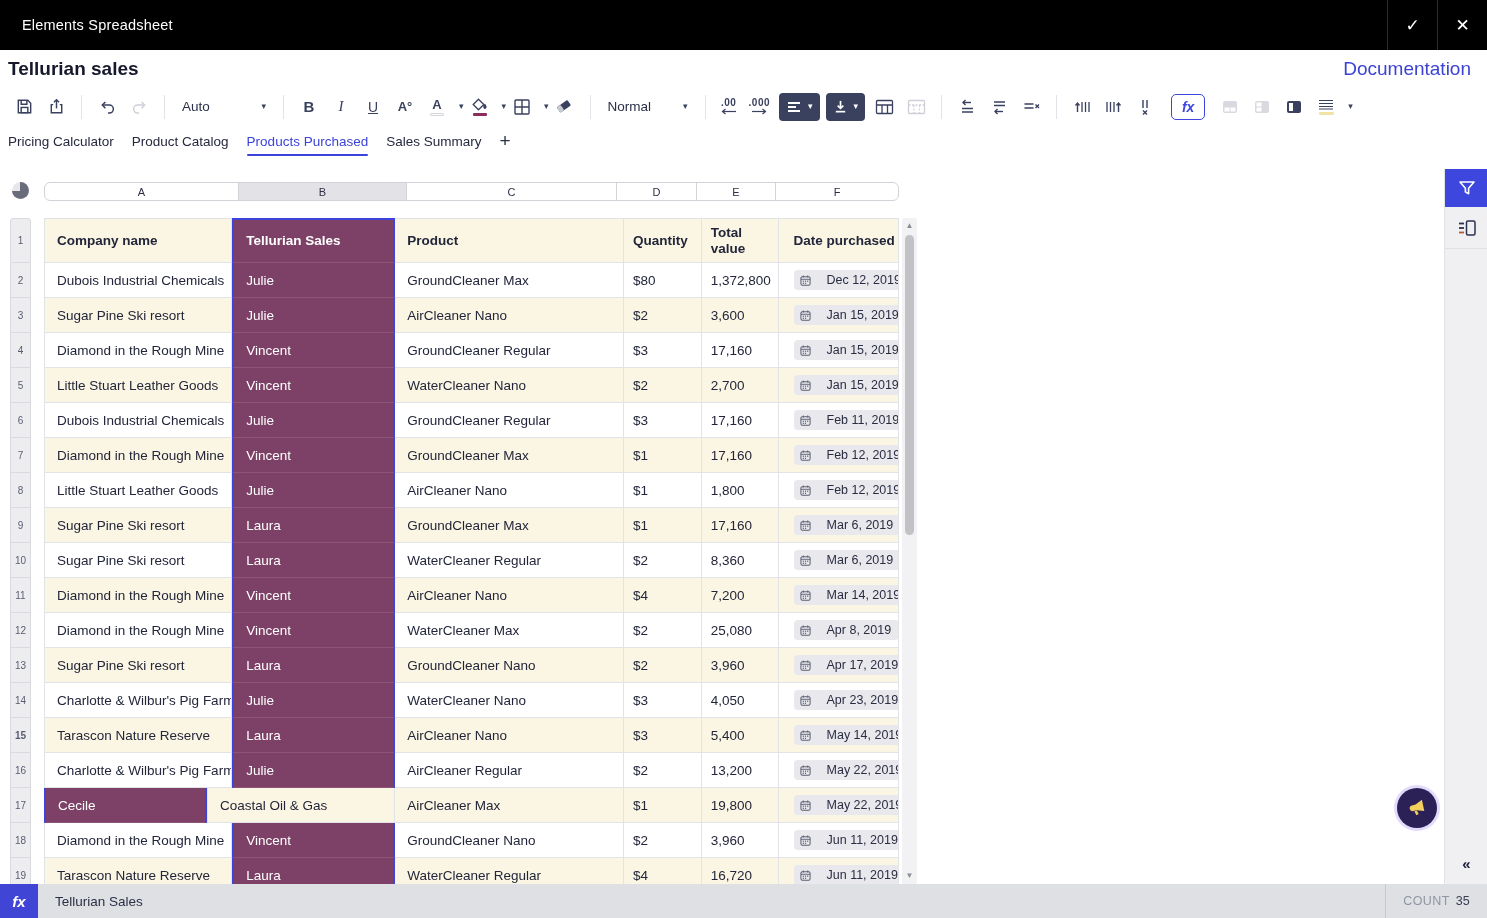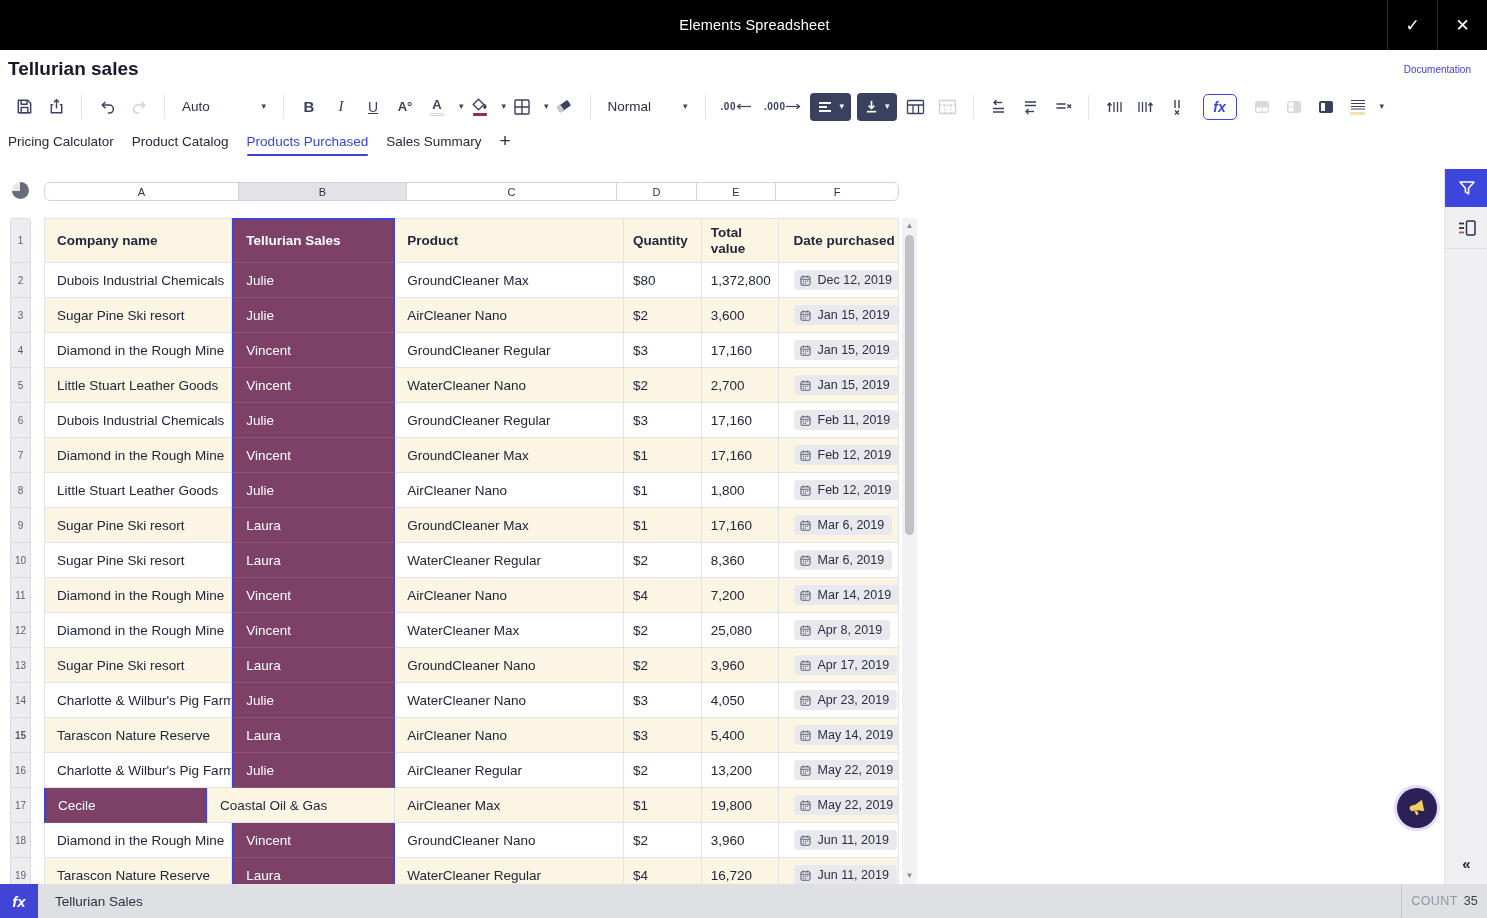--- a/index.html
+++ b/index.html
@@ -1,28 +1,28 @@
 <!DOCTYPE html>
 <html><head>
 <meta charset="utf-8">
 <style>
   * { margin:0; padding:0; box-sizing:border-box; }
   html,body { width:1487px; height:918px; }
   body { position:relative; font-family:"Liberation Sans", sans-serif; background:#ffffff; overflow:hidden; color:#23263a; }
 
   
-  .topbar { position:absolute; top:0; left:0; width:1487px; height:50px; background:#000; display:flex; align-items:center; z-index:30;justify-content:center; }
+  .topbar { position:absolute; top:0; left:0; width:1487px; height:50px; background:#000; display:flex; align-items:center; z-index:30; }
   .topbar-title { color:#fff; font-size:14.5px; margin-left:22px; letter-spacing:.2px; }
   .topbar-actions { position:absolute; right:0; top:0; height:50px; display:flex; }
   .topbar-btn { width:50px; height:50px; background:none; border:none; border-left:1px solid #2c2c2c; color:#fff; font-size:17px; display:flex; align-items:center; justify-content:center; cursor:pointer; }
 
   
   .headerbar { position:absolute; top:50px; left:0; width:1487px; height:38px; display:flex; align-items:center; justify-content:space-between; padding:0 16px 0 8px; background:#fff; }
   .doc-title { font-size:19px; font-weight:600; color:#16182c; }
-  .doc-link { font-size:10px; color:#3c43d4; cursor:pointer; }
+  .doc-link { font-size:19px; color:#3c43d4; cursor:pointer; }
 
   
   .toolbar { position:absolute; top:88px; left:0; width:1487px; height:37px; display:flex; align-items:center; padding-left:8px; background:#fff; }
   .tsep { width:1px; height:24px; background:#e2e3e8; margin:0 9px; flex:none; }
   .tbtn { min-width:28px; height:28px; display:flex; align-items:center; justify-content:center; border-radius:4px; cursor:pointer; color:#3a405f; flex:none; margin:0 2px; }
   .tbtn.disabled { opacity:.5; }
   .dd { display:flex; align-items:center; justify-content:space-between; height:28px; padding:0 6px; cursor:pointer; font-size:13.5px; color:#2c3048; flex:none; }
   .dd-auto { width:96px; margin:0 2px; }
   .dd-normal { width:92px; margin:0 2px; }
   .caret { font-size:9px; color:#3a405f; margin-left:6px; line-height:1; }
@@ -30,21 +30,21 @@
   .ilt { font-style:italic; font-size:15px; font-family:"Liberation Serif", serif; }
   .ult { text-decoration:underline; font-size:14px; }
   .fmt-stack { display:flex; flex-direction:column; align-items:center; line-height:1; }
   .fmt-letter { font-size:13px; font-weight:700; color:#3a405f; }
   .fmt-bar { width:14px; height:3px; margin-top:2px; border-radius:1px; }
   .bar-textcolor { background:#ffffff; border:1px solid #d3d4da; }
   .bar-fillcolor { background:#8c2d5e; }
   .darkbtn { background:#39415e; border-radius:4px; height:28px; display:flex; align-items:center; padding:0 7px; margin:0 3px; cursor:pointer; flex:none; }
   .darkbtn .caret { color:#fff; }
   .fxbtn { border:1.5px solid #3d47de; color:#3d47de; border-radius:5px; width:34px; height:26px; display:flex; align-items:center; justify-content:center; font-style:italic; font-weight:600; font-size:14px; margin:0 9px; cursor:pointer; flex:none; }
-  .decbtn { display:flex; flex-direction:row; align-items:center; line-height:1; cursor:pointer; margin:0 6px; color:#3a405f; flex:none; }
+  .decbtn { display:flex; flex-direction:column; align-items:center; line-height:1; cursor:pointer; margin:0 6px; color:#3a405f; flex:none; }
   .dec-num { font-size:10px; font-weight:700; letter-spacing:.5px; }
   .rh-bar { width:15px; height:3px; background:#f0e3a8; border-radius:1px; margin-top:2px; }
 
   
   .tabsbar { position:absolute; top:125px; left:0; width:1487px; height:36px; display:flex; align-items:flex-start; padding:4px 0 0 8px; gap:18px; font-size:13.5px; color:#26293e; background:#fff; }
   .tab { padding:5px 0 8px; cursor:pointer; position:relative; white-space:nowrap; }
   .tab.active { color:#3b43d8; }
   .tab.active::after { content:""; position:absolute; left:0; right:0; bottom:1px; height:2.5px; background:#3b43d8; border-radius:2px; }
   .tab-add { font-size:19px; color:#2c3048; cursor:pointer; padding-top:1px; }
 
@@ -68,41 +68,41 @@
   .scell { border-right:1px solid #e2e3e7; border-bottom:1px solid #e2e3e7; display:flex; align-items:center; font-size:13.5px; color:#23263a; padding-left:12px; height:35px; overflow:hidden; white-space:nowrap; cursor:cell; }
   .scell.c0 { width:194px; border-left:1px solid #e2e3e7; }
   .scell.c1 { width:168px; }
   .scell.c2 { width:236px; }
   .scell.c3 { width:80px; padding-left:9px; }
   .scell.c4 { width:79px; padding-left:9px; }
   .scell.c5 { width:124px; padding-left:15px; }
   .srow.header .scell { height:45px; font-weight:700; border-top:1px solid #e2e3e7; white-space:normal; line-height:1.15; }
   .scell.colB { background:#7d4066; color:#fff; border-left:2px solid #3c44dd; border-right:2px solid #3c44dd; border-bottom:1px solid #8d5378; }
   .srow.header .scell.colB { border-top:2px solid #3c44dd; }
-  .datepill { display:inline-flex; align-items:center; gap:7px; background:#e9e9ed; border-radius:4px; padding:3px 8px 3px 6px; font-size:12.5px; color:#2a2d42; cursor:pointer; }
+  .datepill { display:inline-flex; align-items:center; gap:16px; background:#e9e9ed; border-radius:4px; padding:3px 8px 3px 6px; font-size:12.5px; color:#2a2d42; cursor:pointer; }
 
   .vscroll { position:absolute; left:902px; top:57px; width:15px; height:666px; background:#f2f2f4; border-radius:2px; }
   .vthumb { position:absolute; left:3px; top:17px; width:9px; height:300px; background:#c2c2c6; border-radius:5px; cursor:grab; }
   .sarrow { position:absolute; left:0; width:15px; text-align:center; font-size:8px; color:#8b8c94; cursor:pointer; }
   .sarrow.up { top:3px; } .sarrow.down { bottom:4px; }
 
   
   .rail { position:absolute; top:169px; right:0; width:43px; height:715px; background:#f0f0f3; border-left:1px solid #e3e3e7; }
   .rail-filter { width:43px; height:38px; background:#3d47de; display:flex; align-items:center; justify-content:center; cursor:pointer; }
   .rail-panelbtn { width:43px; height:42px; display:flex; align-items:center; justify-content:center; border-bottom:1px solid #e0e0e4; cursor:pointer; }
   .rail-collapse { position:absolute; bottom:12px; left:0; width:43px; text-align:center; color:#20243c; font-size:15px; font-weight:700; cursor:pointer; }
 
   
   .announce { position:absolute; left:1397px; top:788px; width:40px; height:40px; border-radius:50%; background:#2b2157; box-shadow:0 0 0 3px rgba(186,166,246,.40); display:flex; align-items:center; justify-content:center; cursor:pointer; z-index:20; }
 
   
   .statusbar { position:absolute; bottom:0; left:0; width:1487px; height:34px; background:#dee0e4; display:flex; align-items:center; z-index:25; }
   .status-fx { width:38px; height:34px; background:#4145d6; color:#fff; font-style:italic; font-weight:600; font-size:15px; display:flex; align-items:center; justify-content:center; cursor:pointer; flex:none; }
   .status-name { margin-left:17px; font-size:13.5px; color:#2c2f45; }
-  .status-right { position:absolute; right:0; top:0; height:34px; width:86px; border-left:1px solid #c7c9ce; display:flex; align-items:center; justify-content:center; gap:6px; font-size:12.5px; }
+  .status-right { position:absolute; right:0; top:0; height:34px; width:102px; border-left:1px solid #c7c9ce; display:flex; align-items:center; justify-content:center; gap:6px; font-size:12.5px; }
   .count-label { color:#9096a4; letter-spacing:.4px; }
   .count-value { color:#3b3e52; }
 </style>
 </head>
 <body>
 
 <div class="topbar">
   <span class="topbar-title">Elements Spreadsheet</span>
   <div class="topbar-actions">
     <button class="topbar-btn">

